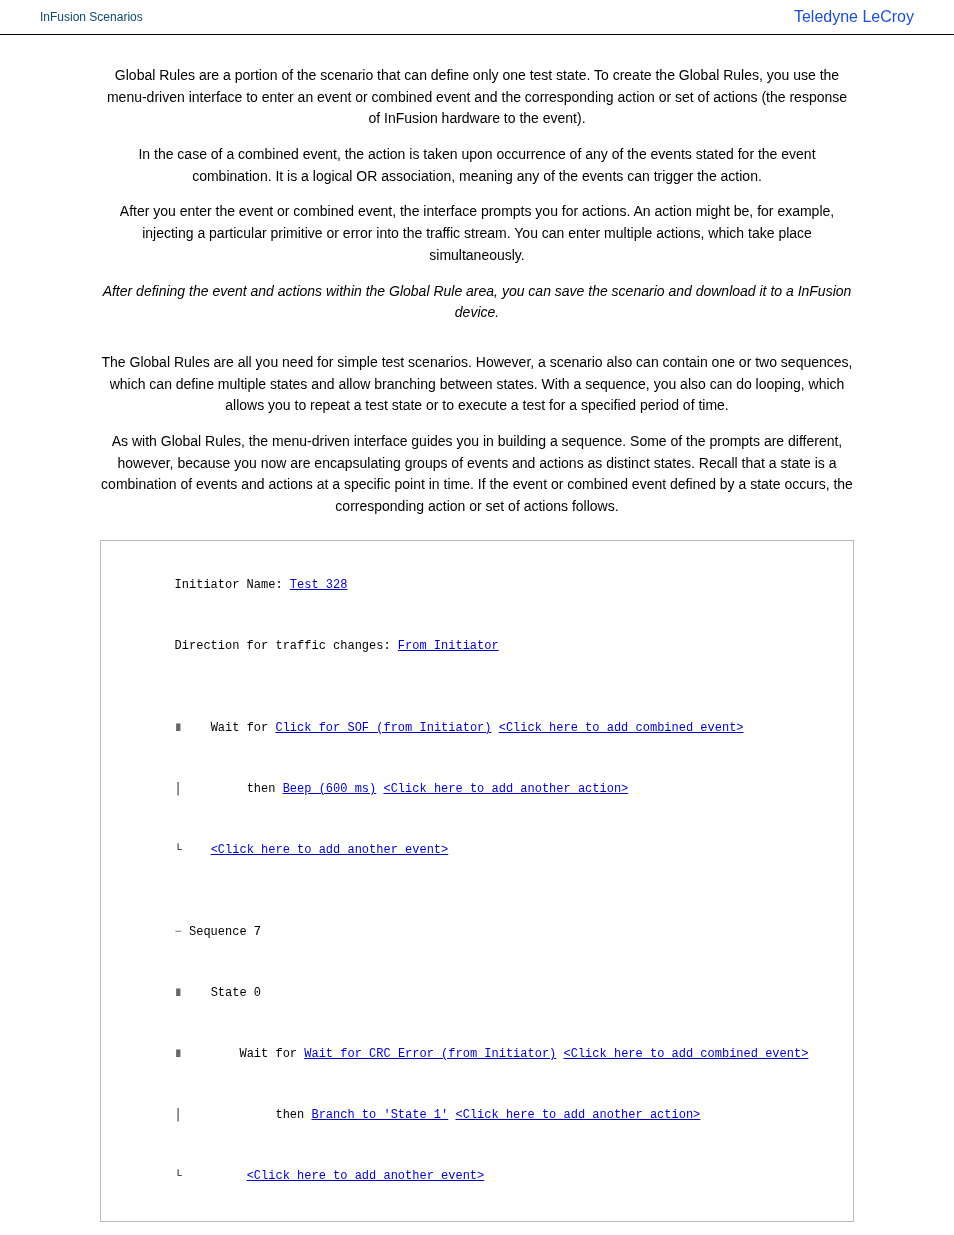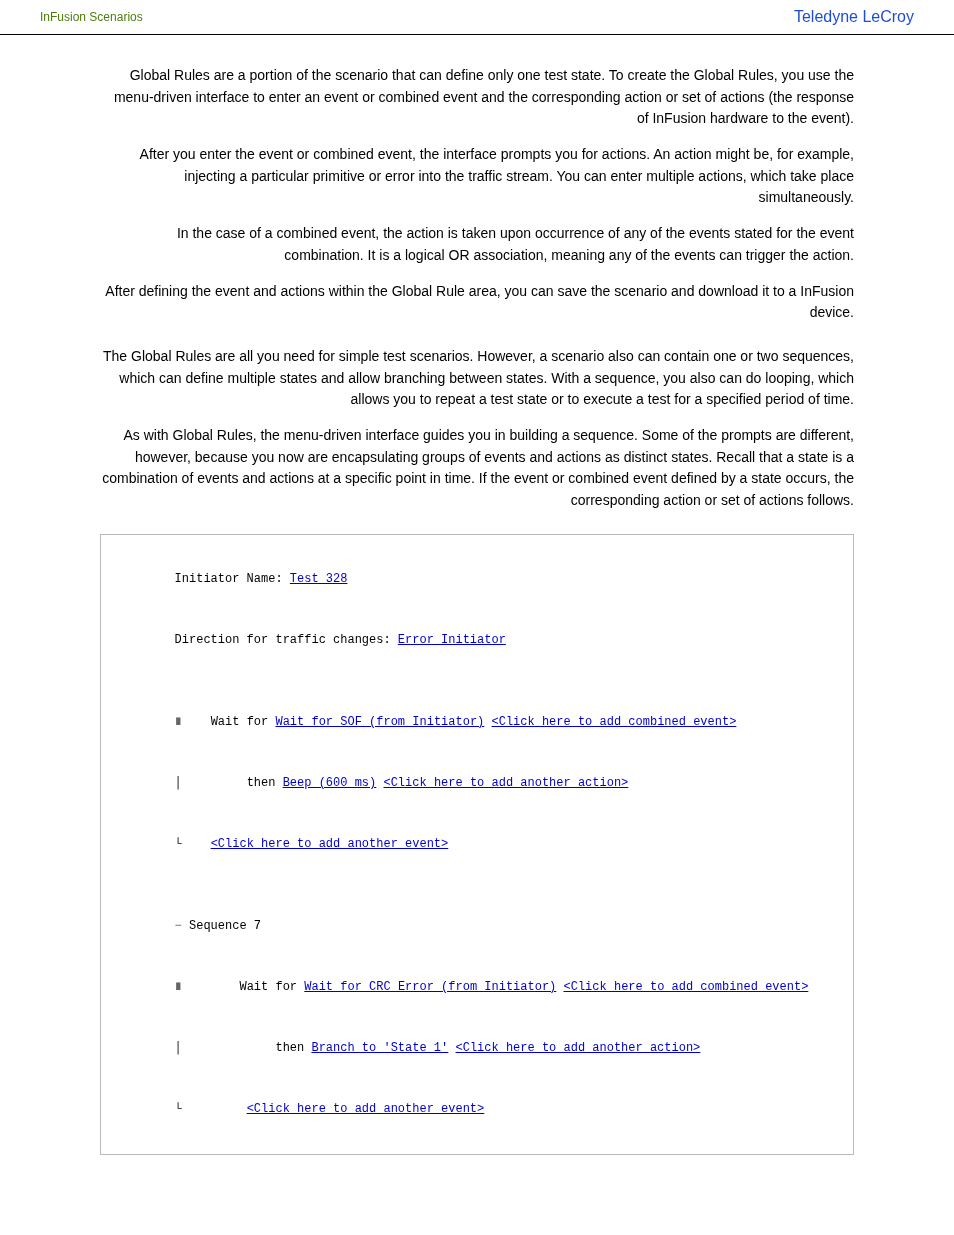--- a/index.html
+++ b/index.html
@@ -24,44 +24,45 @@
     .header {
       display: flex;
       justify-content: space-between;
       align-items: center;
       padding: 8px 40px;
       border-bottom: 1px solid #000;
     }
 
     .header-left {
       font-size: 12px;
-      color: #4d7c0f;
+      color: #0c4a6e;
     }
 
     .header-right {
       font-size: 16px;
       color: #1d4ed8;
     }
 
     
     .main-content {
       padding: 30px 100px 40px 100px;
     }
 
     
     .body-paragraph {
       font-size: 14px;
       line-height: 1.55;
       color: #000;
       margin-bottom: 14px;
-      text-align: right;
+      text-align: center;
     }
 
     .section-gap {
-      margin-bottom: 22px;
+      margin-bottom: 28px;
+      font-style: italic;
     }
 
     .code-wrapper {
       background: #fff;
       border: 1px solid #bbb;
       padding: 14px 16px;
       margin: 22px 0;
       font-family: 'Courier New', Courier, monospace;
       font-size: 12px;
       line-height: 1.7;
@@ -93,61 +94,64 @@
 
   <div class="header">
     <span class="header-left">InFusion Scenarios</span>
     <span class="header-right">Teledyne LeCroy</span>
   </div>
 
   <div class="main-content">
 
     <p class="body-paragraph">Global Rules are a portion of the scenario that can define only one test state. To create the Global Rules, you use the menu-driven interface to enter an event or combined event and the corresponding action or set of actions (the response of InFusion hardware to the event).</p>
 
+    <p class="body-paragraph">In the case of a combined event, the action is taken upon occurrence of any of the events stated for the event combination. It is a logical OR association, meaning any of the events can trigger the action.</p>
+
     <p class="body-paragraph">After you enter the event or combined event, the interface prompts you for actions. An action might be, for example, injecting a particular primitive or error into the traffic stream. You can enter multiple actions, which take place simultaneously.</p>
-
-    <p class="body-paragraph">In the case of a combined event, the action is taken upon occurrence of any of the events stated for the event combination. It is a logical OR association, meaning any of the events can trigger the action.</p>
 
     <p class="body-paragraph section-gap">After defining the event and actions within the Global Rule area, you can save the scenario and download it to a InFusion device.</p>
 
     <p class="body-paragraph">The Global Rules are all you need for simple test scenarios. However, a scenario also can contain one or two sequences, which can define multiple states and allow branching between states. With a sequence, you also can do looping, which allows you to repeat a test state or to execute a test for a specified period of time.</p>
 
     <p class="body-paragraph">As with Global Rules, the menu-driven interface guides you in building a sequence. Some of the prompts are different, however, because you now are encapsulating groups of events and actions as distinct states. Recall that a state is a combination of events and actions at a specific point in time. If the event or combined event defined by a state occurs, the corresponding action or set of actions follows.</p>
 
     <div class="code-wrapper">
 
       <span class="cw-line">
         <span class="bk">Initiator Name: </span><span class="bl">Test 328</span>
       </span>
 
       <span class="cw-line">
-        <span class="bk">Direction for traffic changes: </span><span class="bl">Error Initiator</span>
+        <span class="bk">Direction for traffic changes: </span><span class="bl">From Initiator</span>
       </span>
 
       <span class="cw-line">&nbsp;</span>
 
 
       <span class="cw-line">
-        <span class="tr-sym">∎    </span><span class="bk">Wait for </span><span class="bl">Wait for SOF (from Initiator)</span><span class="bk"> </span><span class="bl">&lt;Click here to add combined event&gt;</span>
+        <span class="tr-sym">∎    </span><span class="bk">Wait for </span><span class="bl">Click for SOF (from Initiator)</span><span class="bk"> </span><span class="bl">&lt;Click here to add combined event&gt;</span>
       </span>
 
       <span class="cw-line">
         <span class="bk">│         </span><span class="bk">then </span><span class="bl">Beep (600 ms)</span><span class="bk"> </span><span class="bl">&lt;Click here to add another action&gt;</span>
       </span>
 
       <span class="cw-line">
         <span class="bk">└    </span><span class="bl">&lt;Click here to add another event&gt;</span>
       </span>
 
       <span class="cw-line">&nbsp;</span>
 
       <span class="cw-line">
         <span class="tr-sym">− </span><span class="bk">Sequence 7</span>
       </span>
 
+      <span class="cw-line">
+        <span class="tr-sym">∎    </span><span class="bk">State 0</span>
+      </span>
 
       <span class="cw-line">
         <span class="tr-sym">∎    </span><span class="bk">    Wait for </span><span class="bl">Wait for CRC Error (from Initiator)</span><span class="bk"> </span><span class="bl">&lt;Click here to add combined event&gt;</span>
       </span>
 
       <span class="cw-line">
         <span class="bk">│             </span><span class="bk">then </span><span class="bl">Branch to 'State 1'</span><span class="bk"> </span><span class="bl">&lt;Click here to add another action&gt;</span>
       </span>
 
       <span class="cw-line">

